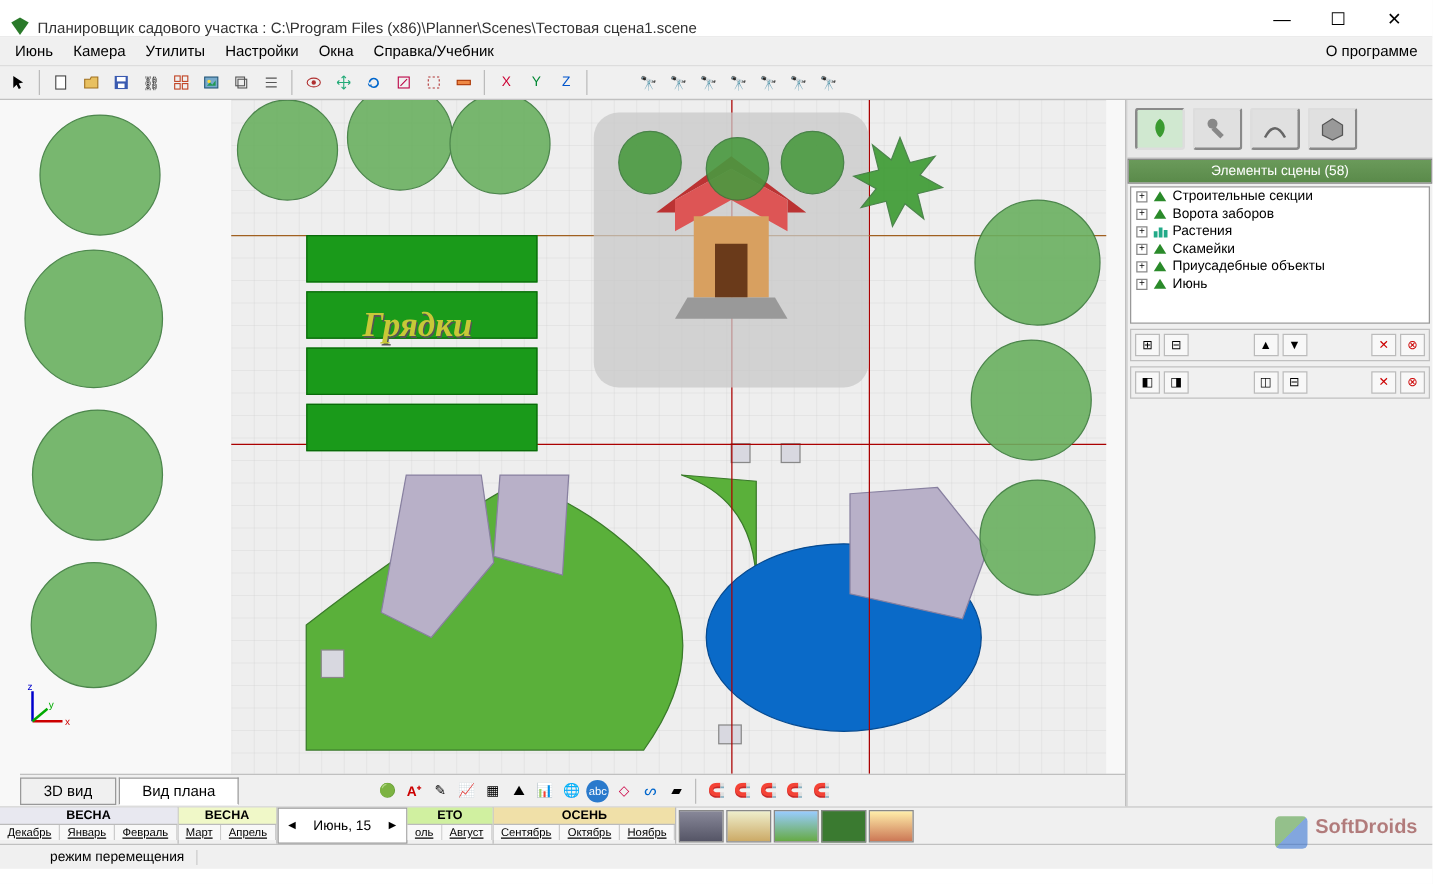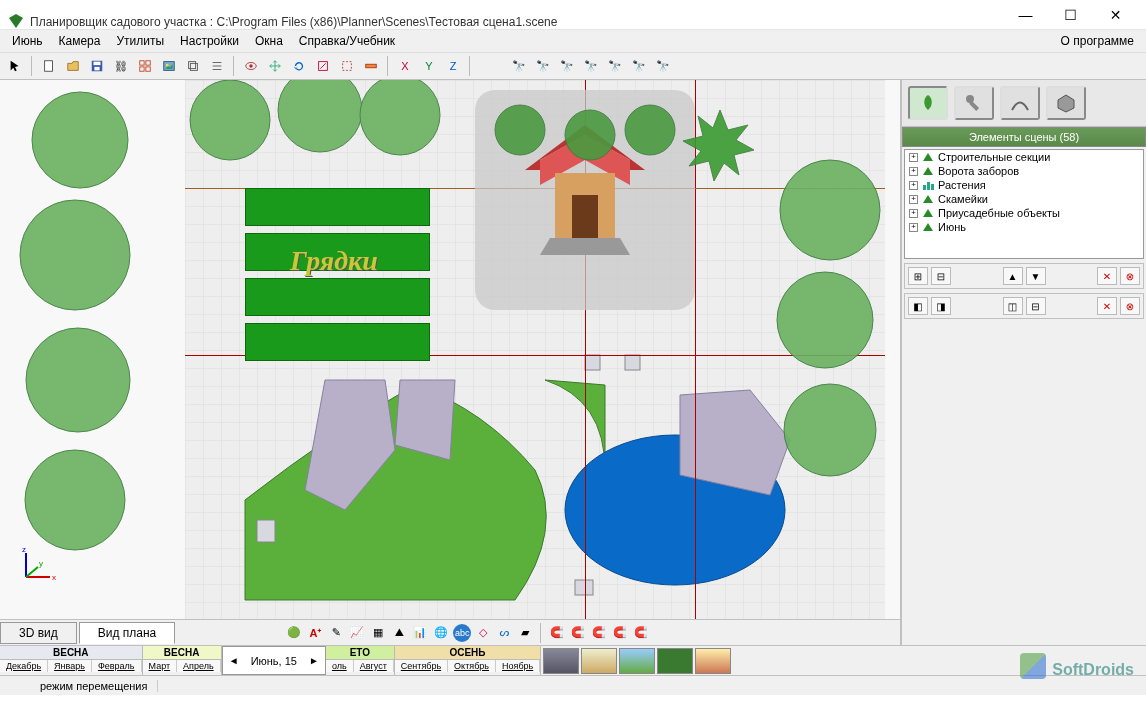--- a/index.html
+++ b/index.html
@@ -72,21 +72,21 @@
 
 
 .axes { position: absolute; left: 18px; bottom: 60px; width: 40px; height: 40px; }
 
 
 .plan { position: absolute; left: 185px; top: 0; width: 700px; height: 560px; background: #eee; }
 .red-line-h { position:absolute; left:0; right:0; height:1px; background:#a00; }
 .red-line-v { position:absolute; top:0; bottom:0; width:1px; background:#a00; }
 .brown-line-h { position:absolute; left:0; right:0; height:1px; background:#a06020; }
 
-.watermark { position: absolute; right: 12px; bottom: 28px; font-size: 16px; color: #0f766e; opacity: .55; display:flex; align-items:flex-end; gap:6px; font-weight:600; }
+.watermark { position: absolute; right: 12px; bottom: 28px; font-size: 16px; color: #7f1d1d; opacity: .55; display:flex; align-items:flex-start; gap:6px; font-weight:600; }
 .watermark .wm-icon { width:26px; height:26px; border-radius:4px; background:linear-gradient(135deg,#4a9a3a 50%,#2a6ad0 50%); }
 </style>
 </head>
 <body>
 
 <div class="titlebar">
   <svg class="app-icon" viewBox="0 0 16 16">
       <polygon points="8,1 15,5 8,15 1,5" fill="#2a7a2a"></polygon>
     </svg>
   <div class="title">Планировщик садового участка : C:\Program Files (x86)\Planner\Scenes\Тестовая сцена1.scene</div>
@@ -287,21 +287,21 @@
       <svg class="axes" viewBox="0 0 40 40">
         <line x1="8" y1="32" x2="32" y2="32" stroke="#c00" stroke-width="2"></line>
           <text x="34" y="35" font-size="8" fill="#c00">x</text>
         <line x1="8" y1="32" x2="8" y2="8" stroke="#00c" stroke-width="2"></line>
           <text x="4" y="7" font-size="8" fill="#00c">z</text>
         <line x1="8" y1="32" x2="20" y2="22" stroke="#0a0" stroke-width="2"></line>
           <text x="21" y="21" font-size="8" fill="#0a0">y</text>
       </svg>
     </div>
 
-    <div style="position:absolute;left:0;right:0;bottom:0">
+    <div style="position:absolute;left:16px;right:0;bottom:0">
       <div class="view-tabs-row">
         <div class="view-tab">3D вид</div>
         <div class="view-tab active">Вид плана</div>
         <div class="bottom-toolbar" style="margin-left:100px">
           <div class="mini-icon">🟢</div>
           <div class="mini-icon" style="color:#c00;font-weight:bold">A⁺</div>
           <div class="mini-icon">✎</div>
           <div class="mini-icon" style="color:#06c">📈</div>
           <div class="mini-icon">▦</div>
           <div class="mini-icon">⛰</div>

